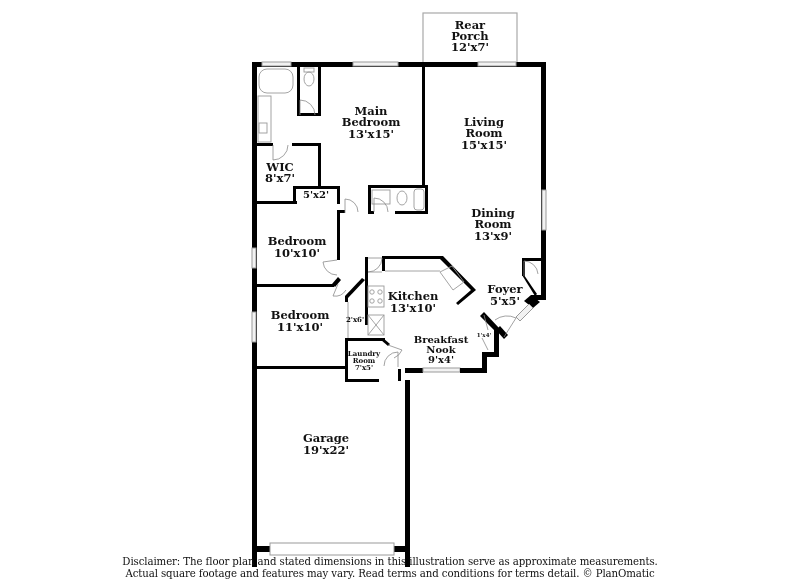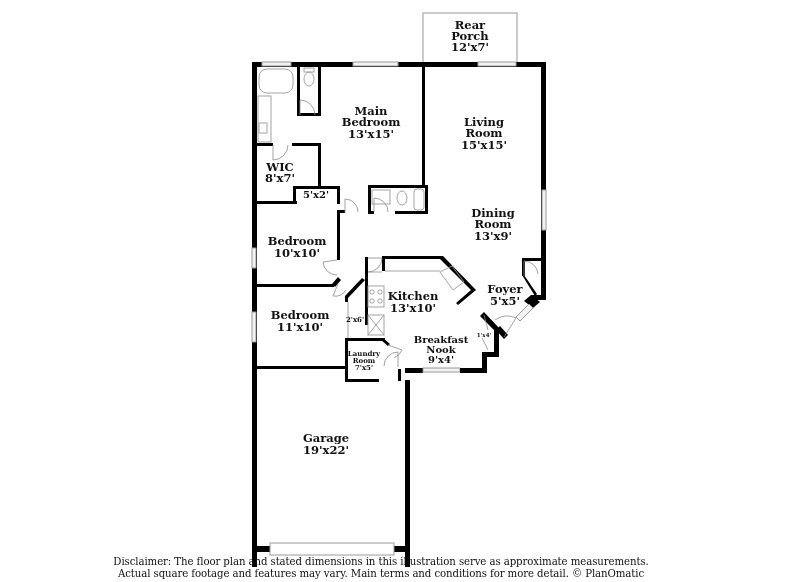--- a/index.html
+++ b/index.html
@@ -8,21 +8,21 @@
   .wall { fill:#000; }
   .win { fill:#f2f2f2; stroke:#9a9a9a; stroke-width:1; }
   .porch { fill:#fff; stroke:#a8a8a8; stroke-width:1.2; }
   .fix { fill:none; stroke:#9a9a9a; stroke-width:0.9; }
   .door { fill:none; stroke:#8a8a8a; stroke-width:0.8; }
   .lbl { font-family:"DejaVu Serif", serif; font-weight:bold; fill:#111; text-anchor:middle; }
   .lbl-l { font-size:11.5px; }
   .lbl-m { font-size:10px; }
   .lbl-s { font-size:7px; }
   .lbl-xs { font-size:5.5px; }
-  .disclaimer { position:absolute; left:3px; width:756px; text-align:center; font-family:"DejaVu Serif", serif; font-size:10.2px; color:#111; letter-spacing:-0.1px; }
+  .disclaimer { position:absolute; left:12px; width:756px; text-align:center; font-family:"DejaVu Serif", serif; font-size:10.2px; color:#111; letter-spacing:-0.1px; }
 </style>
 </head>
 <body>
 
 <svg id="plan" viewBox="0 0 800 582">
 
   <rect class="porch" x="423" y="13" width="94" height="50"></rect>
 
   <rect class="wall" x="252" y="62" width="294" height="5"></rect>
 
@@ -207,13 +207,13 @@
     <text class="lbl lbl-m" x="441" y="353">Nook</text>
     <text class="lbl lbl-m" x="441" y="363">9'x4'</text>
   </g>
   <g>
     <text class="lbl lbl-l" x="326" y="442">Garage</text>
     <text class="lbl lbl-l" x="326" y="454">19'x22'</text>
   </g>
 </svg>
 
 <div class="disclaimer" style="top:556px;">Disclaimer: The floor plan and stated dimensions in this illustration serve as approximate measurements.</div>
-<div class="disclaimer" style="top:568px;">Actual square footage and features may vary. Main terms and conditions for more detail. © PlanOmatic</div>
+<div class="disclaimer" style="top:568px;">Actual square footage and features may vary. Read terms and conditions for terms detail. © PlanOmatic</div>
 
 </body></html>

